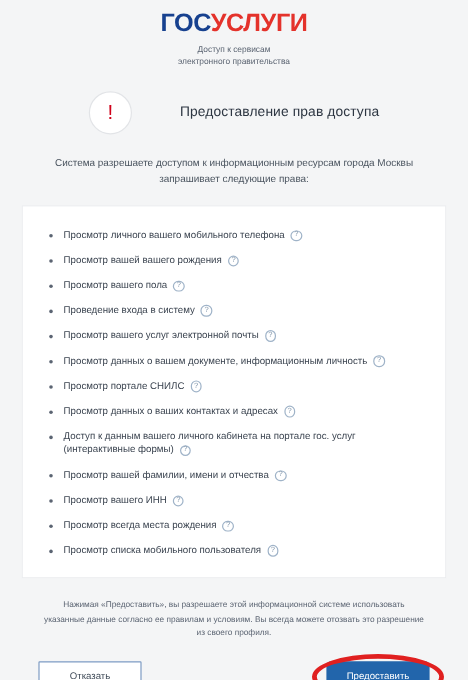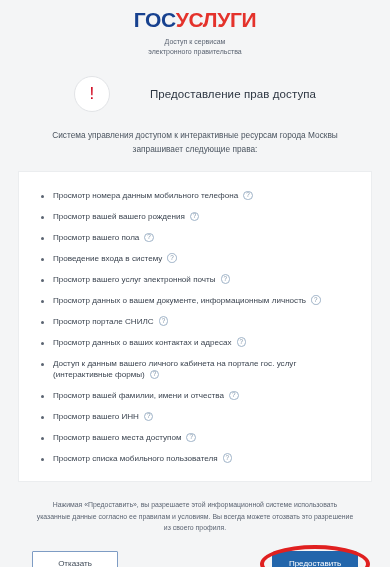--- a/index.html
+++ b/index.html
@@ -206,29 +206,29 @@
 </div>
 
 <div class="title-row">
   <div class="excl-circle">
     <span class="excl-mark">!</span>
   </div>
   <div class="page-title">Предоставление прав доступа</div>
 </div>
 
 <div class="intro">
-  <span>Система управления доступом к интерактивные ресурсам города Москвы</span>
+  <span>Система разрешаете доступом к информационным ресурсам города Москвы</span>
   <span>запрашивает следующие права:</span>
 </div>
 
 <div class="card">
   <ul class="rights-list" id="rights-list">
       <li class="right-item">
         <span class="bullet"></span>
-        <span class="right-text"><span class="label">Просмотр номера данным мобильного телефона</span><span class="help-icon">?</span></span>
+        <span class="right-text"><span class="label">Просмотр личного вашего мобильного телефона</span><span class="help-icon">?</span></span>
       </li>
       <li class="right-item">
         <span class="bullet"></span>
         <span class="right-text"><span class="label">Просмотр вашей вашего рождения</span><span class="help-icon">?</span></span>
       </li>
       <li class="right-item">
         <span class="bullet"></span>
         <span class="right-text"><span class="label">Просмотр вашего пола</span><span class="help-icon">?</span></span>
       </li>
       <li class="right-item">
@@ -258,21 +258,21 @@
       <li class="right-item">
         <span class="bullet"></span>
         <span class="right-text"><span class="label">Просмотр вашей фамилии, имени и отчества</span><span class="help-icon">?</span></span>
       </li>
       <li class="right-item">
         <span class="bullet"></span>
         <span class="right-text"><span class="label">Просмотр вашего ИНН</span><span class="help-icon">?</span></span>
       </li>
       <li class="right-item">
         <span class="bullet"></span>
-        <span class="right-text"><span class="label">Просмотр вашего места доступом</span><span class="help-icon">?</span></span>
+        <span class="right-text"><span class="label">Просмотр всегда места рождения</span><span class="help-icon">?</span></span>
       </li>
       <li class="right-item">
         <span class="bullet"></span>
         <span class="right-text"><span class="label">Просмотр списка мобильного пользователя</span><span class="help-icon">?</span></span>
       </li>
     </ul>
 </div>
 
 <div class="disclaimer">Нажимая «Предоставить», вы разрешаете этой информационной системе использовать указанные данные согласно ее правилам и условиям. Вы всегда можете отозвать это разрешение из своего профиля.</div>
 

